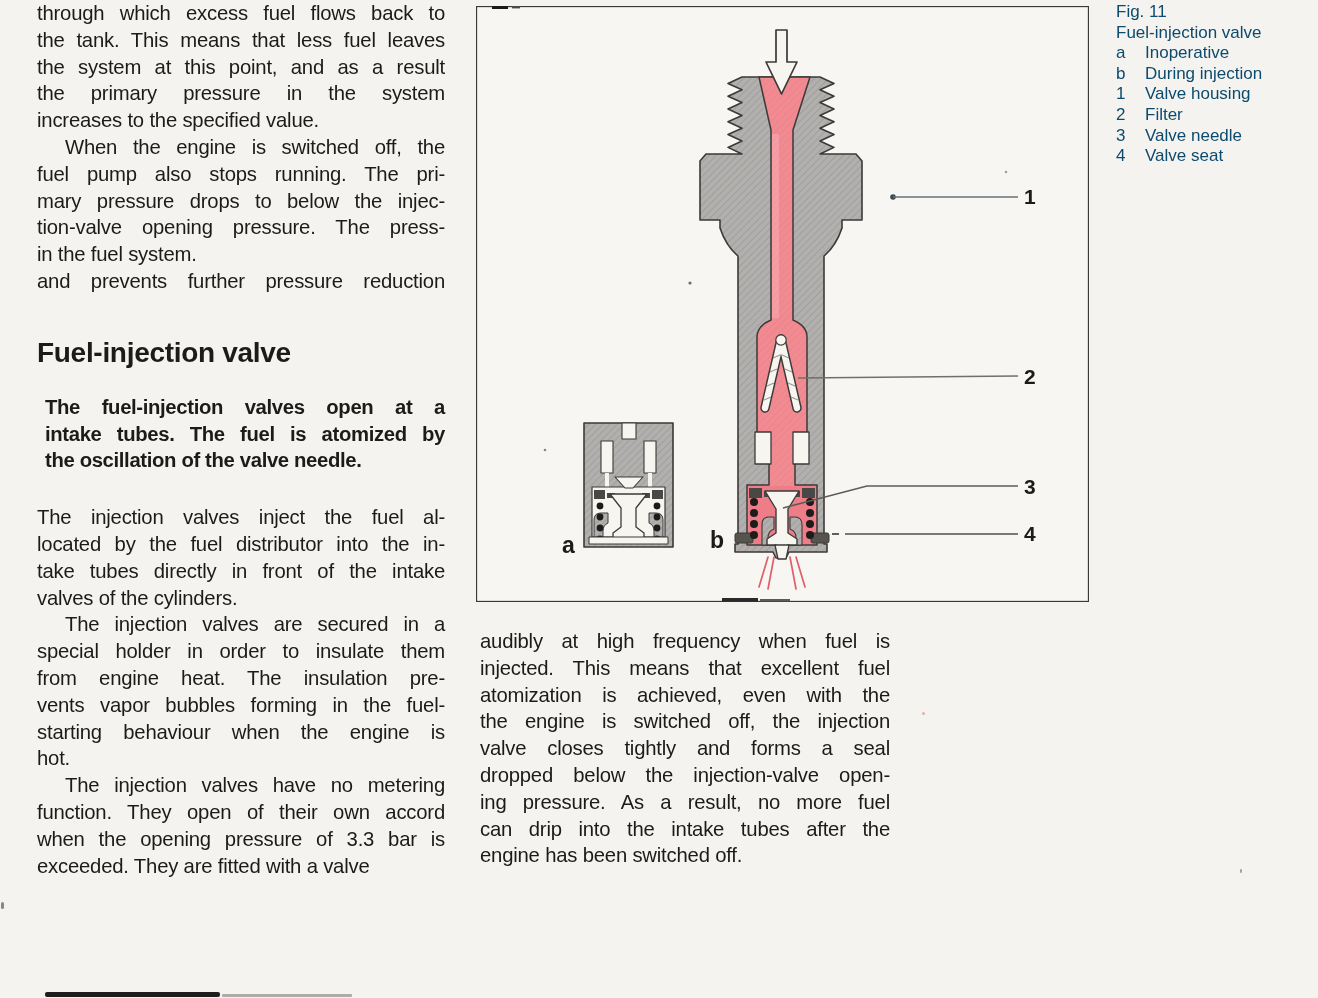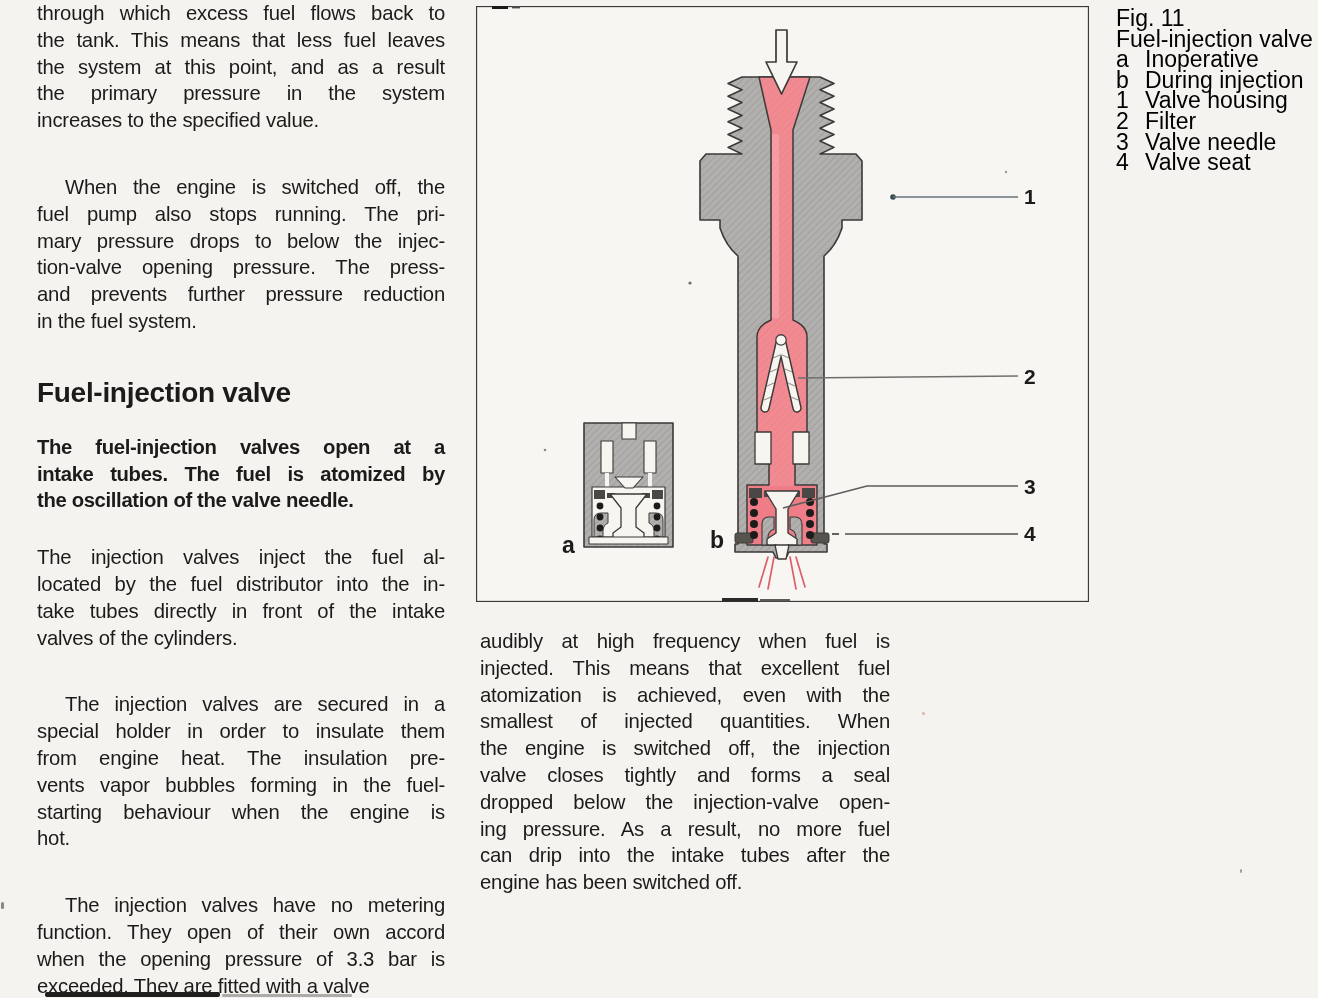--- a/index.html
+++ b/index.html
@@ -10,42 +10,42 @@
     font-family:"Liberation Sans","DejaVu Sans",sans-serif;
     color:var(--ink,#1c1b19);
     overflow:hidden;
   }
   .col{position:absolute;font-size:20.3px;line-height:26.8px;letter-spacing:-0.2px;}
   #left-col{left:37px;top:0;width:408px;}
   #right-col{left:480px;top:628px;width:410px;}
   .para{margin:0;}
   .line{text-align:justify;text-align-last:justify;white-space:normal;}
   .line.last{text-align-last:left;}
-  .para.indent .line:first-child{text-indent:28px;margin-top:40px;}
+  .para.indent .line:first-child{text-indent:28px;}
   .para.bold .line{font-weight:700;letter-spacing:-0.35px;}
   #section-heading{
     font-size:28px;font-weight:700;letter-spacing:-0.3px;
     padding-top:42px;padding-bottom:25px;line-height:32px;margin:0;
   }
-  #lead-wrap{padding-bottom:30px;}
+  #lead-wrap{padding-bottom:30px;margin-left:8px;}
   
   #figure-box{position:absolute;left:476px;top:6px;width:613px;height:596px;}
   #figure-box svg{display:block;}
   .fill-gray{fill:url(#grayHatch);}
   .fill-pink{fill:url(#pinkHatch);}
   .fill-pink-deep{fill:var(--fuel-pink-deep,#ee7d88);}
   .fill-white{fill:var(--white-part,#f7f5f0);}
   .fill-seal{fill:var(--seal-dark,#4a4846);}
   .stroke-dark{stroke:var(--outline,#3b3a38);}
   .spray{stroke:var(--spray-red,#dc5f6a);stroke-width:1.7;fill:none;stroke-linecap:round;}
   .callout-line{stroke:var(--callout-line,#64727a);stroke-width:1.7;fill:none;}
   .callout-num{font:700 21px "Liberation Sans","DejaVu Sans",sans-serif;fill:#1c1b19;}
   .sub-label{font:700 23px "Liberation Sans","DejaVu Sans",sans-serif;fill:#1c1b19;}
   
-  #legend{position:absolute;left:1116px;top:8px;width:200px;font-size:23px;line-height:20.6px;color:#000000;}
+  #legend{position:absolute;left:1116px;top:2px;width:200px;font-size:17px;line-height:20.6px;color:#0c4a6e;}
   .legend-row{display:flex;}
   .legend-row .key{width:29px;flex:0 0 29px;}
   
   .artifact{position:absolute;pointer-events:none;}
   #art-bottom1{left:45px;top:992px;width:175px;height:5px;background:#1f1e1c;border-radius:2px;}
   #art-bottom2{left:222px;top:994px;width:130px;height:2.5px;background:rgba(40,40,40,.35);border-radius:1px;}
   #art-left-edge{left:1px;top:902px;width:3px;height:7px;background:#8a8885;border-radius:2px;}
   #art-dot1{left:1240px;top:869px;width:2px;height:4px;background:#a5a3a0;border-radius:1px;}
   #art-dot2{left:922px;top:712px;width:3px;height:3px;background:rgba(215,120,108,.55);border-radius:50%;}
 </style>
@@ -59,22 +59,22 @@
         <div class="line">the tank. This means that less fuel leaves</div>
         <div class="line">the system at this point, and as a result</div>
         <div class="line">the primary pressure in the system</div>
         <div class="line last">increases to the specified value.</div>
       </div>
       <div class="para indent">
         <div class="line">When the engine is switched off, the</div>
         <div class="line">fuel pump also stops running. The pri-</div>
         <div class="line">mary pressure drops to below the injec-</div>
         <div class="line">tion-valve opening pressure. The press-</div>
+        <div class="line last">in the fuel system.</div>
         <div class="line">and prevents further pressure reduction</div>
-        <div class="line last">in the fuel system.</div>
       </div>
     </div>
   <h2 id="section-heading">Fuel-injection valve</h2>
   <div id="lead-wrap">
       <div class="para bold">
         <div class="line">The fuel-injection valves open at a</div>
         <div class="line">intake tubes. The fuel is atomized by</div>
         <div class="line last">the oscillation of the valve needle.</div>
       </div>
     </div>
@@ -100,21 +100,20 @@
         <div class="line last">exceeded. They are fitted with a valve</div>
       </div>
     </div>
 </div>
 
 <div class="col" id="right-col">
     <div class="para">
       <div class="line">audibly at high frequency when fuel is</div>
       <div class="line">injected. This means that excellent fuel</div>
       <div class="line">atomization is achieved, even with the</div>
-      <div class="line">smallest of injected quantities. When</div>
       <div class="line">the engine is switched off, the injection</div>
       <div class="line">valve closes tightly and forms a seal</div>
       <div class="line">dropped below the injection-valve open-</div>
       <div class="line">ing pressure. As a result, no more fuel</div>
       <div class="line">can drip into the intake tubes after the</div>
       <div class="line last">engine has been switched off.</div>
     </div>
   </div>
 
 <div id="figure-box">

